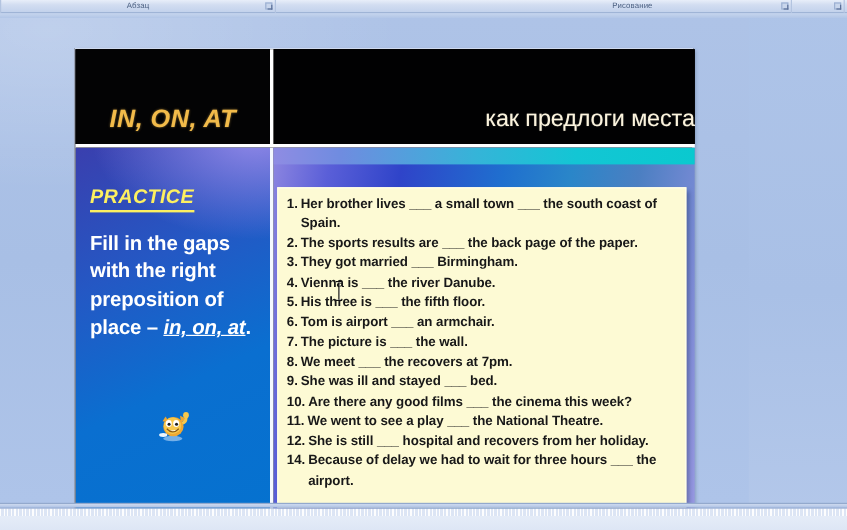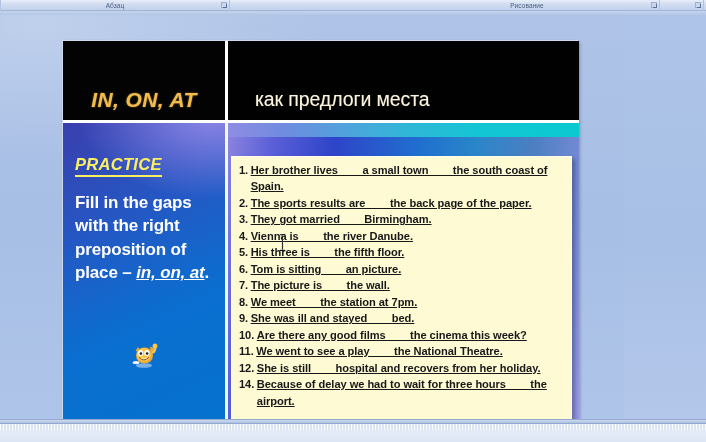--- a/index.html
+++ b/index.html
@@ -97,20 +97,21 @@
   }
   #title-vdiv {
     position: absolute; left: 162px; top: 0; width: 3px; height: 79px;
     background: #ffffff;
   }
   #title-right {
     position: absolute; left: 165px; top: 0; width: 351px; height: 79px;
     background: #010102;
     display: flex; align-items: flex-end;
     padding: 0 0 9px 27px;
+    justify-content: flex-end;
   }
   #kw-title {
     font-size: 21px; font-weight: bold; font-style: italic;
     color: #f2bb4a;
     letter-spacing: .4px;
     text-shadow: 0 0 2px rgba(255,200,90,.55);
     white-space: nowrap;
   }
   #ru-title {
     font-size: 19.5px; color: #fbf3dd;
@@ -192,21 +193,21 @@
     line-height: 1.485;
     letter-spacing: -.05px;
   }
   #exercise-list li {
     display: flex; align-items: baseline;
     white-space: normal;
   }
   #exercise-list li .num {
     flex: 0 0 auto; padding-right: 2.5px;
   }
-  #exercise-list li .txt { flex: 1 1 auto; text-decoration: underline; }
+  #exercise-list li .txt { flex: 1 1 auto; }
 
   
   #text-cursor {
     position: absolute; left: 279px; top: 219px;
     width: 7px; height: 17px; pointer-events: none;
   }
 </style>
 </head>
 <body>
 
@@ -292,29 +293,29 @@
             <li>
               <span class="num">4.</span>
               <span class="txt">Vienna is ___ the river Danube.</span>
             </li>
             <li>
               <span class="num">5.</span>
               <span class="txt">His three is ___ the fifth floor.</span>
             </li>
             <li>
               <span class="num">6.</span>
-              <span class="txt">Tom is sitting ___ an picture.</span>
+              <span class="txt">Tom is airport ___ an armchair.</span>
             </li>
             <li>
               <span class="num">7.</span>
               <span class="txt">The picture is ___ the wall.</span>
             </li>
             <li>
               <span class="num">8.</span>
-              <span class="txt">We meet ___ the station at 7pm.</span>
+              <span class="txt">We meet ___ the recovers at 7pm.</span>
             </li>
             <li>
               <span class="num">9.</span>
               <span class="txt">She was ill and stayed ___ bed.</span>
             </li>
             <li>
               <span class="num">10.</span>
               <span class="txt">Are there any good films ___ the cinema this week?</span>
             </li>
             <li>

